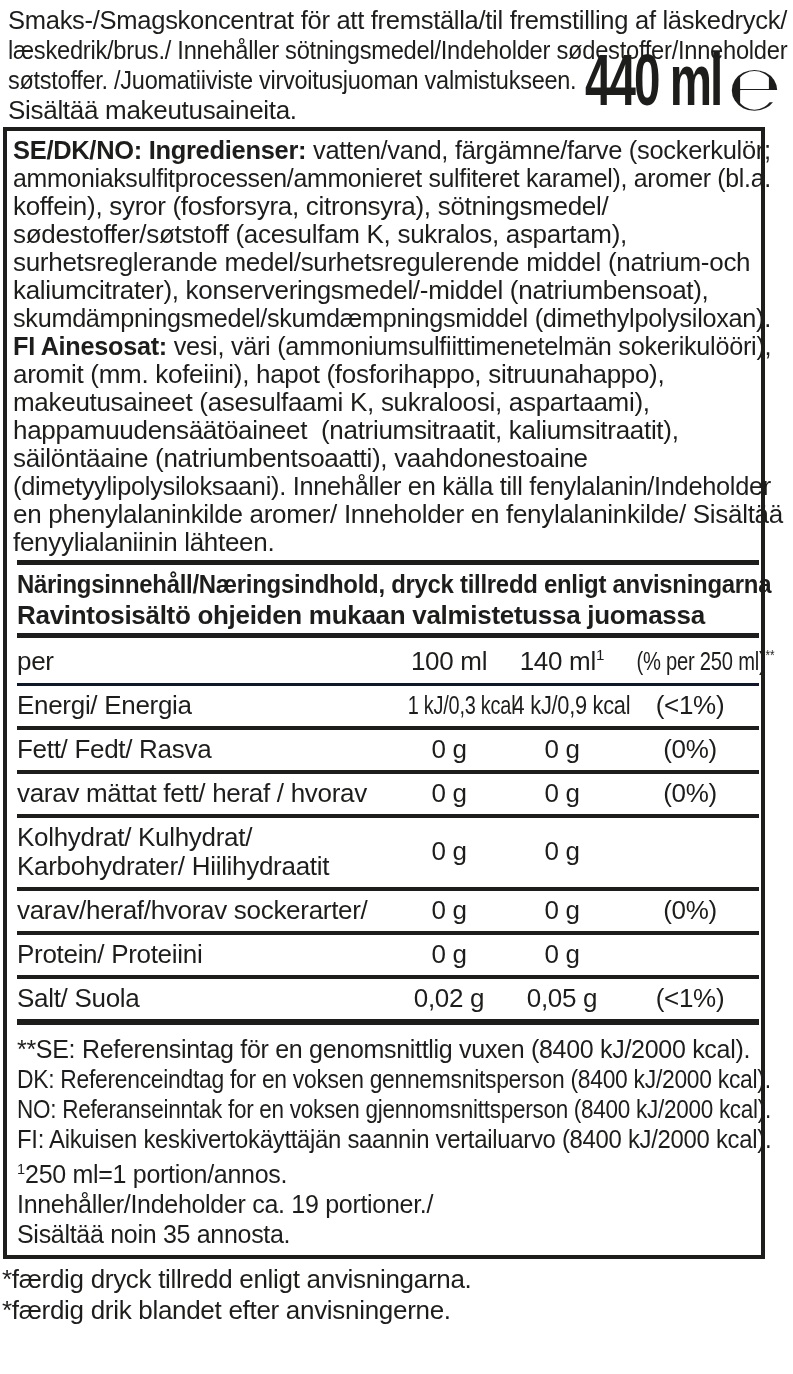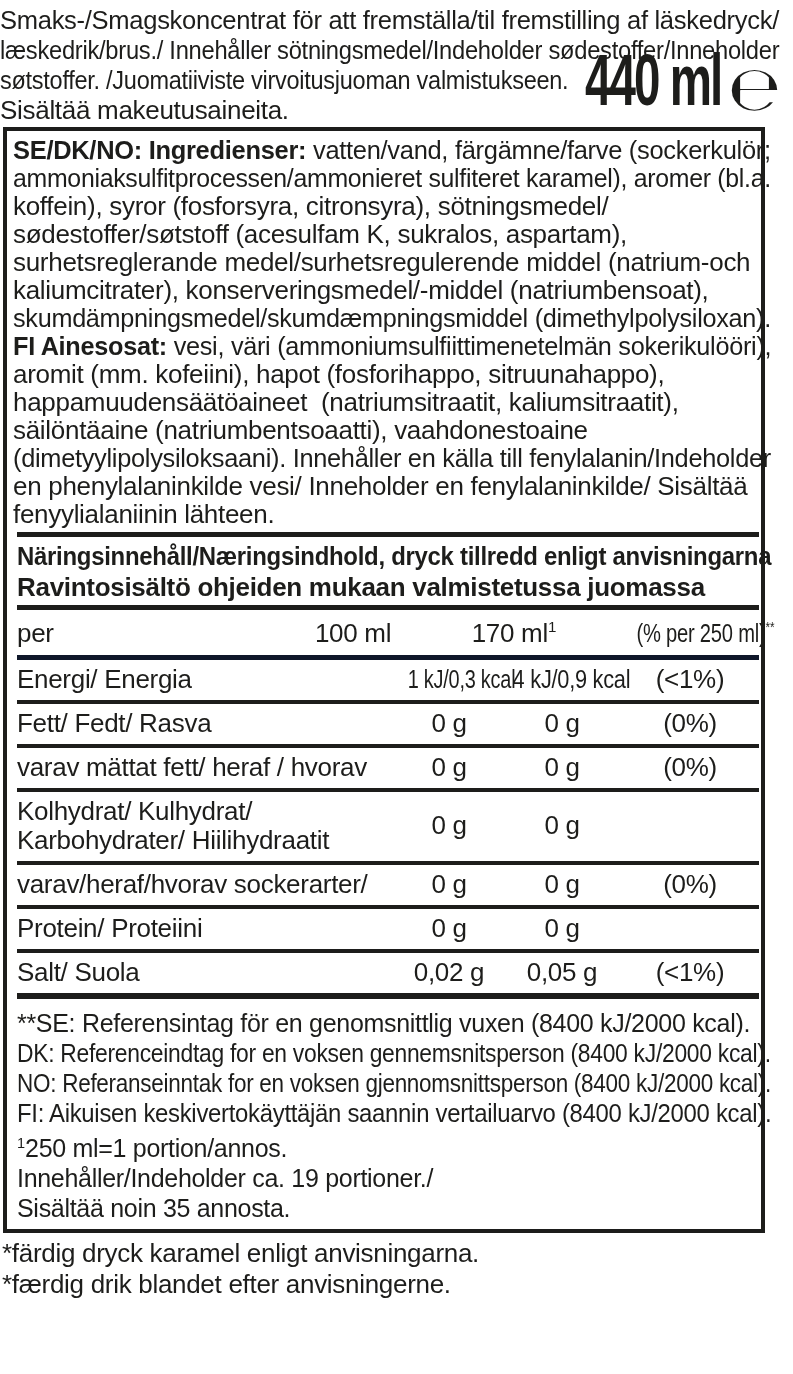--- a/index.html
+++ b/index.html
@@ -8,21 +8,21 @@
     background:#ffffff;color:#1d1d1b;
     font-family:"Liberation Sans","DejaVu Sans",sans-serif;
     overflow:hidden;
     letter-spacing:-0.3px;
   }
   .fit,.fit-c{white-space:pre;overflow:visible;}
   .fit{transform-origin:left center;}
   .fit-c{transform-origin:center center;}
 
   
-  .top{position:relative;height:120px;padding:5px 6px 0 0;}
+  .top{position:relative;height:120px;padding:5px 6px 0 8px;}
   .top .line{font-size:26px;line-height:30px;}
   .top .short{max-width:568px;}
   .volume-wrap{position:absolute;right:12px;top:44px;display:flex;align-items:flex-end;}
   .volume-num{font-size:72px;line-height:72px;font-weight:700;letter-spacing:-3px;
     transform:scaleX(0.66);transform-origin:right bottom;}
   .e-mark{font-size:62px;line-height:54px;margin-left:7px;font-weight:400;
     font-family:"DejaVu Sans",sans-serif;letter-spacing:0;}
 
   
   .box{margin:2px 28px 0 3px;border:4px solid #1d1d1b;padding:5px 6px 4px 6px;}
@@ -31,21 +31,21 @@
 
   .rule{height:5px;background:#1d1d1b;width:742px;margin:4px 0 0 4px;}
   .rule.thick{height:6px;}
 
   .ttl{margin:4px 0 2px 4px;}
   .ttl .line{font-weight:700;font-size:26px;line-height:31px;}
 
   .ntable{width:742px;margin-left:4px;}
   .nrow{display:grid;grid-template-columns:1fr 108px 118px 138px;align-items:center;
     border-bottom:4px solid #1d1d1b;padding:5px 0 6px 0;}
-  .nrow.hdr{align-items:end;border-bottom:5px solid #0f172a;padding:2px 0 7px 0;gap:48px;}
+  .nrow.hdr{align-items:end;border-bottom:3px solid #0f172a;padding:2px 0 7px 0;}
   .nrow.last{border-bottom:none;}
   .nrow .lblwrap{font-size:26px;line-height:29px;}
   .nrow .val{text-align:center;font-size:26px;line-height:29px;width:100%;}
   sup{font-size:58%;letter-spacing:0;}
 
   .fnotes{padding:9px 0 2px 4px;}
   .fnotes .line{font-size:25px;line-height:30px;}
 
   .bottom{padding:5px 0 0 2px;}
   .bottom .line{font-size:26px;line-height:31px;}
@@ -69,44 +69,45 @@
   <div class="ing">
     <div class="line fit" style="transform: scaleX(0.9793);"><b>SE/DK/NO: Ingredienser:</b><span> vatten/vand, färgämne/farve (sockerkulör;</span></div>
     <div class="line fit" style="transform: scaleX(0.9559);">ammoniaksulfitprocessen/ammonieret sulfiteret karamel), aromer (bl.a.</div>
     <div class="line fit">koffein), syror (fosforsyra, citronsyra), sötningsmedel/</div>
     <div class="line fit">sødestoffer/søtstoff (acesulfam K, sukralos, aspartam),</div>
     <div class="line fit">surhetsreglerande medel/surhetsregulerende middel (natrium-och</div>
     <div class="line fit">kaliumcitrater), konserveringsmedel/-middel (natriumbensoat),</div>
     <div class="line fit" style="transform: scaleX(0.9706);">skumdämpningsmedel/skumdæmpningsmiddel (dimethylpolysiloxan).</div>
     <div class="line fit" style="transform: scaleX(0.9718);"><b>FI Ainesosat:</b><span> vesi, väri (ammoniumsulfiittimenetelmän sokerikulööri),</span></div>
     <div class="line fit">aromit (mm. kofeiini), hapot (fosforihappo, sitruunahappo),</div>
+    <div class="line fit">makeutusaineet (asesulfaami K, sukraloosi, aspartaami),</div>
     <div class="line fit">happamuudensäätöaineet  (natriumsitraatit, kaliumsitraatit),</div>
     <div class="line fit">säilöntäaine (natriumbentsoaatti), vaahdonestoaine</div>
     <div class="line fit" style="transform: scaleX(0.9755);">(dimetyylipolysiloksaani). Innehåller en källa till fenylalanin/Indeholder</div>
-    <div class="line fit">en phenylalaninkilde vesi/ Inneholder en fenylalaninkilde/ Sisältää</div>
+    <div class="line fit">en phenylalaninkilde aromer/ Inneholder en fenylalaninkilde/ Sisältää</div>
     <div class="line fit">fenyylialaniinin lähteen.</div>
   </div>
 
   <div class="rule"></div>
 
   <div class="ttl">
     <div class="line fit" style="transform: scaleX(0.9206);">Näringsinnehåll/Næringsindhold, dryck tillredd enligt anvisningarna</div>
     <div class="line fit">Ravintosisältö ohjeiden mukaan valmistetussa juomassa</div>
   </div>
 
   <div class="rule" style="margin-top:2px;"></div>
 
   <div class="ntable">
 
     <div class="nrow hdr">
       <div class="lblwrap">
           <div class="fit">per</div>
         </div>
       <div class="val fit-c">100 ml</div>
-      <div class="val fit-c"><span>170 ml</span><sup>1</sup></div>
+      <div class="val fit-c"><span>140 ml</span><sup>1</sup></div>
       <div class="val fit-c" style="transform: scaleX(0.7753);"><span>(% per 250 ml)</span><sup>**</sup></div>
     </div>
 
     <div class="nrow">
       <div class="lblwrap">
           <div class="fit">Energi/ Energia</div>
         </div>
       <div class="val fit-c" style="transform: scaleX(0.766);">1 kJ/0,3 kcal</div>
       <div class="val fit-c" style="transform: scaleX(0.8369);">4 kJ/0,9 kcal</div>
       <div class="val fit-c">(&lt;1%)</div>
@@ -177,16 +178,16 @@
     <div class="line fit" style="transform: scaleX(0.8998);">NO: Referanseinntak for en voksen gjennomsnittsperson (8400 kJ/2000 kcal).</div>
     <div class="line fit" style="transform: scaleX(0.9556);">FI: Aikuisen keskivertokäyttäjän saannin vertailuarvo (8400 kJ/2000 kcal).</div>
     <div class="line fit"><sup>1</sup><span>250 ml=1 portion/annos.</span></div>
     <div class="line fit">Innehåller/Indeholder ca. 19 portioner./</div>
     <div class="line fit">Sisältää noin 35 annosta.</div>
   </div>
 
 </div>
 
 <div class="bottom">
-  <div class="line fit">*färdig dryck karamel enligt anvisningarna.</div>
+  <div class="line fit">*færdig dryck tillredd enligt anvisningarna.</div>
   <div class="line fit">*færdig drik blandet efter anvisningerne.</div>
 
 </div>
 
 </body></html>

